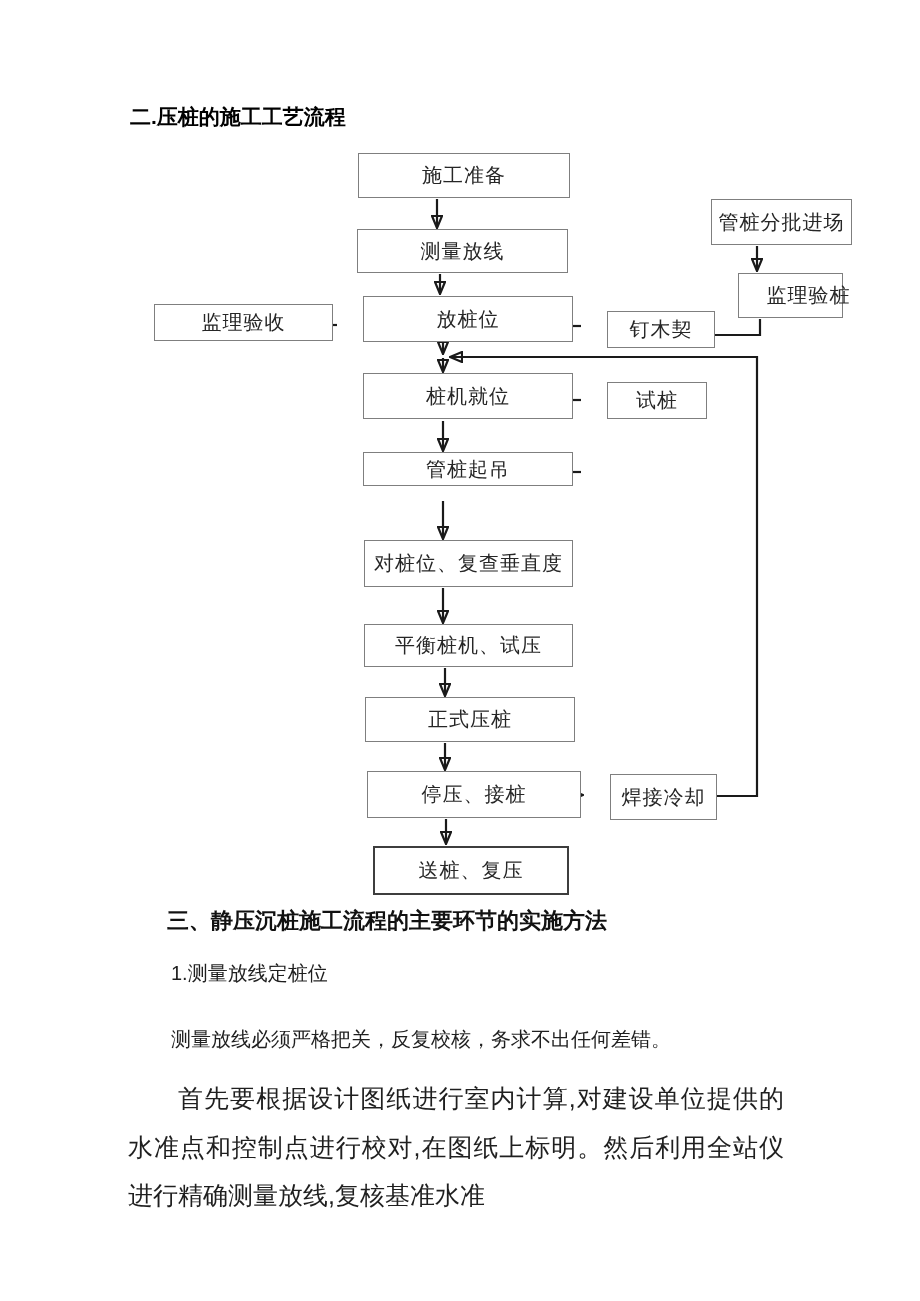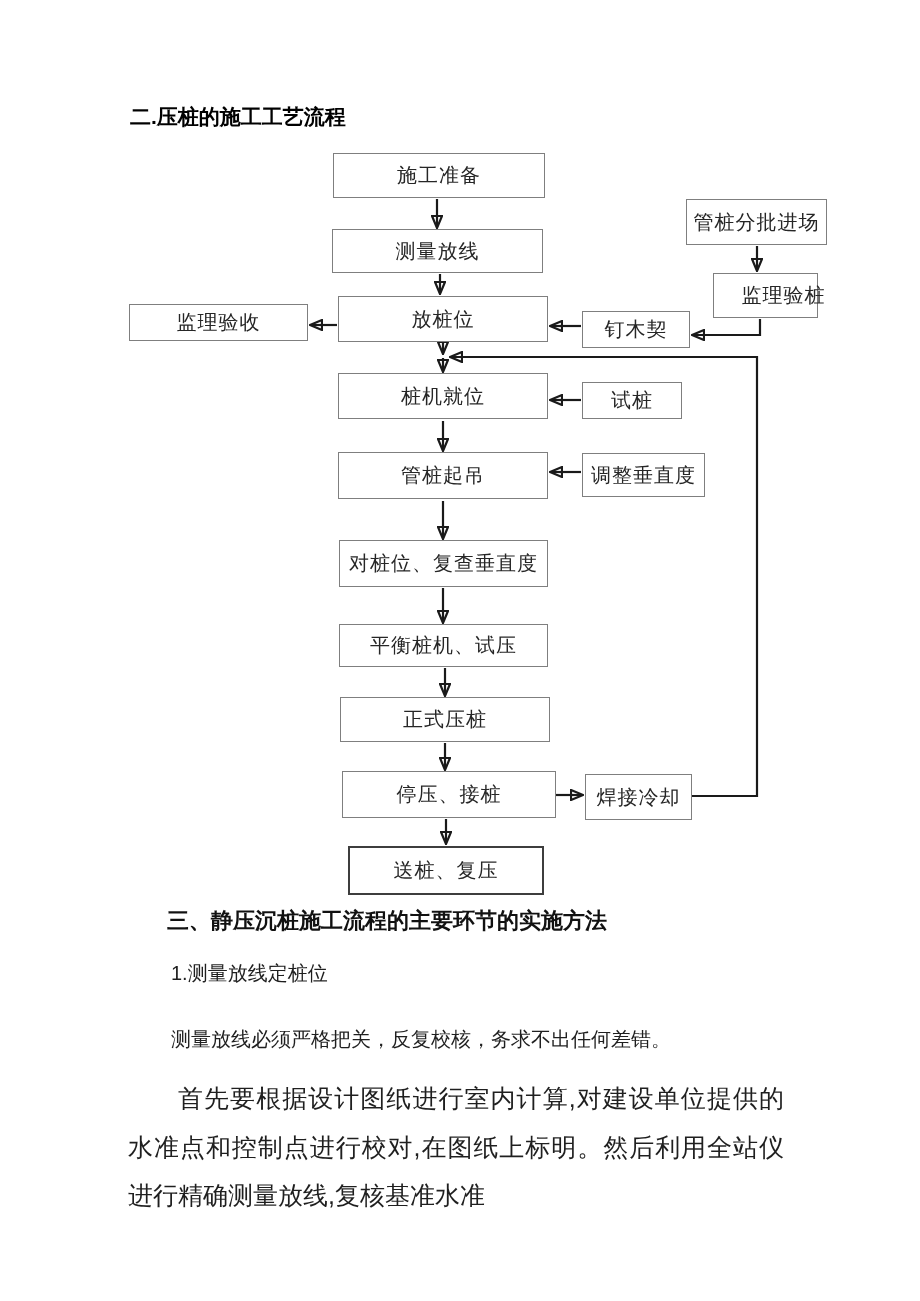--- a/index.html
+++ b/index.html
@@ -43,20 +43,21 @@
   .fc-layer { left: 0; top: 0; width: 920px; height: 1301px; }
   .fbox {
     position: absolute;
     border: 1px solid #7f7f7f;
     background: #fff;
     display: flex; align-items: center; justify-content: center;
     font-family: "Liberation Serif", serif;
     font-size: 20px; color: #262626;
     letter-spacing: 1px;
     white-space: nowrap;
+    margin-left: 25px;
   }
   .fbox.final { border: 2px solid #3d3d3d; }
   svg.connectors { position: absolute; left: 0; top: 0; }
   svg.connectors path, svg.connectors line {
     stroke: #1a1a1a; stroke-width: 2.2; fill: none;
   }
 </style>
 </head>
 <body>
 
@@ -92,22 +93,21 @@
 
   <div class="fbox" style="left:333px; top:153px; width:212px; height:45px;">施工准备</div>
   <div class="fbox" style="left:332px; top:229px; width:211px; height:44px;">测量放线</div>
   <div class="fbox" style="left:338px; top:296px; width:210px; height:46px;">放桩位</div>
   <div class="fbox" style="left:129px; top:304px; width:179px; height:37px;">监理验收</div>
   <div class="fbox" style="left:686px; top:199px; width:141px; height:46px;">管桩分批进场</div>
   <div class="fbox" style="left:713px; top:273px; width:105px; height:45px;padding-left:36px;">监理验桩</div>
   <div class="fbox" style="left:582px; top:311px; width:108px; height:37px;">钉木契</div>
   <div class="fbox" style="left:338px; top:373px; width:210px; height:46px;">桩机就位</div>
   <div class="fbox" style="left:582px; top:382px; width:100px; height:37px;">试桩</div>
-  <div class="fbox" style="left:338px; top:452px; width:210px; height:47px;">管桩起吊</div>
-  <div class="fbox" style="left:582px; top:453px; width:123px; height:44px;">调整垂直度</div>
+  <div class="fbox" style="left:338px; top:452px; width:210px; height:34px;">管桩起吊</div>
   <div class="fbox" style="left:339px; top:540px; width:209px; height:47px;">对桩位、复查垂直度</div>
   <div class="fbox" style="left:339px; top:624px; width:209px; height:43px;">平衡桩机、试压</div>
   <div class="fbox" style="left:340px; top:697px; width:210px; height:45px;">正式压桩</div>
   <div class="fbox" style="left:342px; top:771px; width:214px; height:47px;">停压、接桩</div>
   <div class="fbox" style="left:585px; top:774px; width:107px; height:46px;">焊接冷却</div>
   <div class="fbox final" style="left:348px; top:846px; width:196px; height:49px;">送桩、复压</div>
 </div>
 
 <div class="abs h-sec3">三、静压沉桩施工流程的主要环节的实施方法</div>
 <div class="abs h-item1">1.测量放线定桩位</div>

